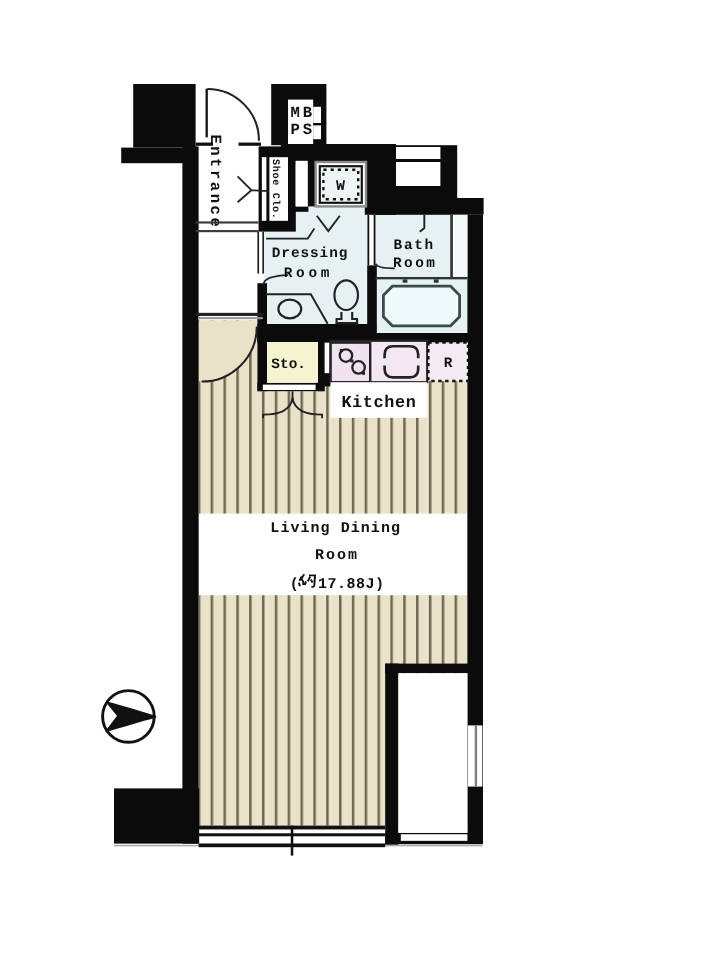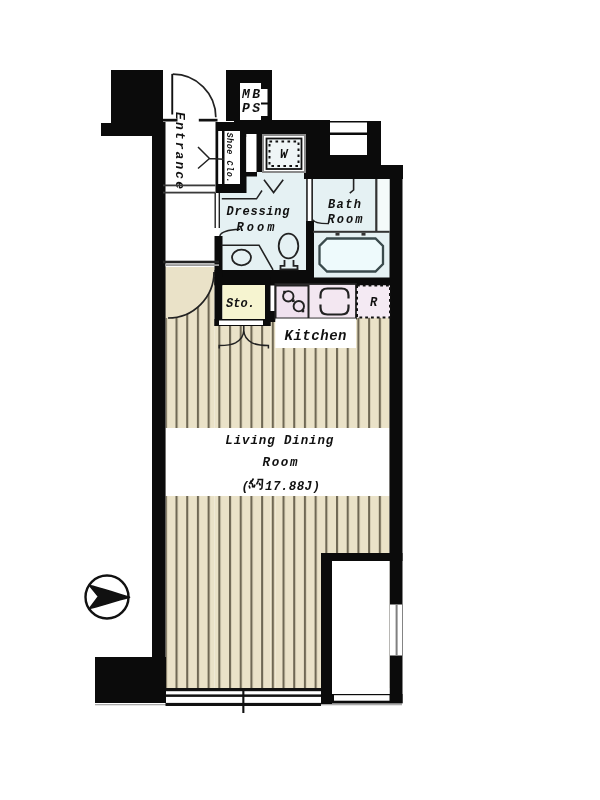--- a/index.html
+++ b/index.html
@@ -1,16 +1,16 @@
 <!DOCTYPE html>
 <html><head>
 <meta charset="utf-8">
 <style>
 html,body{margin:0;padding:0;background:#fff;}
-#page{width:500px;height:800px;position:relative;background:#fff;overflow:hidden;transform:translateZ(0);font-style:italic;}
+#page{width:500px;height:800px;position:relative;background:#fff;overflow:hidden;transform:translateZ(0);}
 text{font-family:"Liberation Mono", monospace;fill:#111;fill-opacity:0.999;}
 </style>
 </head>
 <body>
 <div id="page">
 <svg width="600" height="800" viewBox="0 0 600 800" xmlns="http://www.w3.org/2000/svg">
 <defs>
 <pattern id="wd" x="175.5" y="0" width="10.7" height="10" patternUnits="userSpaceOnUse">
 <rect width="10.7" height="10" fill="#EAE2C8"></rect>
 <rect x="0" width="2.1" height="10" fill="#6F6854"></rect>

